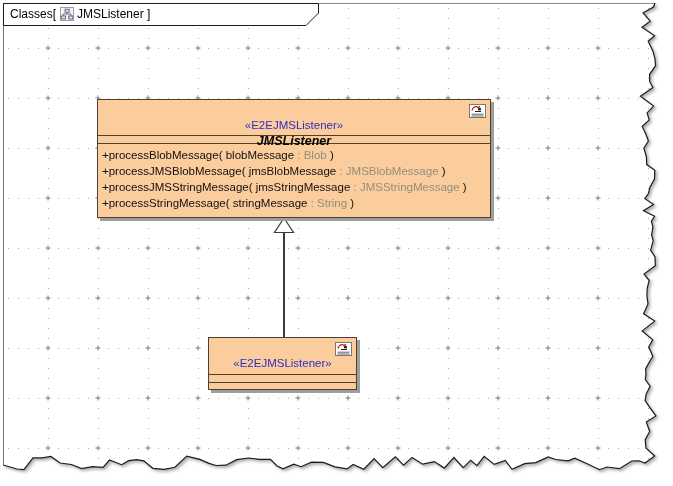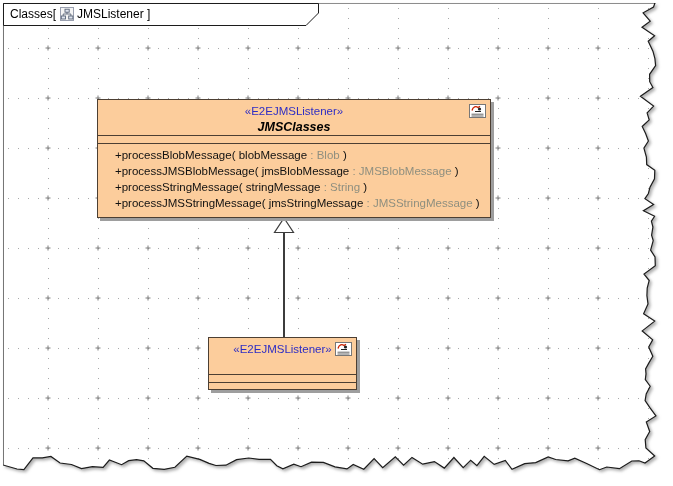--- a/index.html
+++ b/index.html
@@ -27,26 +27,26 @@
   #header-text .bold{font-weight:bold;}
   #header-text .sep{}
   #header-text .icon-box{margin:0 3px 0 4px;display:inline-flex;}
 
   
   .uml-class{position:absolute;background:var(--class_fill,#FCCD9C);
              border:1px solid var(--class_border,#4C3F33);
              box-shadow:3px 3px 0 var(--element_shadow,#9E9E9E);box-sizing:border-box;}
   .cls-header{position:relative;text-align:center;}
   .stereotype{font-size:11.5px;color:var(--stereotype_text,#2D2DC4);
-              font-family:"Liberation Sans",sans-serif;line-height:15px;padding-top:4px;}
+              font-family:"Liberation Sans",sans-serif;line-height:15px;padding-top:18px;}
   .cls-name{font-size:12.5px;font-weight:bold;color:#000;font-family:"Liberation Sans",sans-serif;
             line-height:16px;}
   .cls-name.abstract{font-style:italic;}
   .compartment{border-top:1px solid var(--class_border,#4C3F33);}
-  .ops{padding:3px 0 0 17px;}
+  .ops{padding:3px 0 0 4px;}
   .op-row{font-family:"Liberation Sans",sans-serif;font-size:11.5px;line-height:16px;
           color:#111;white-space:nowrap;}
   .op-row .ptype{color:var(--type_text,#8F8F7F);}
   .stereo-icon{position:absolute;top:3px;right:4px;}
 
   #class-jmslistener{left:94px;top:96px;width:394px;height:119px;}
   #class-jmslistener .cls-header{height:35px;}
   #class-jmslistener .attrs{height:7px;}
   #class-jmslistener .ops{height:72px;}
 
@@ -100,28 +100,28 @@
       <svg width="17" height="14" viewBox="0 0 17 14">
         <rect x="0.5" y="0.5" width="16" height="13" fill="#ffffff" stroke="#777777"></rect>
         <path d="M2.5,10.2 h12 M2.5,12 h12" stroke="#555555" stroke-width="0.9"></path>
         <path d="M3,6.5 C4,2.5 7,2 9,3.5 L11,2.2" stroke="#cc2200" stroke-width="1.3" fill="none"></path>
         <circle cx="10.5" cy="5" r="1.6" fill="#222222"></circle>
         <path d="M6,7.5 h6" stroke="#222222" stroke-width="1"></path>
       </svg>
     </span>
     <div class="cls-header">
       <div class="stereotype">«E2EJMSListener»</div>
-      <div class="cls-name abstract">JMSClasses</div>
+      <div class="cls-name abstract">JMSListener</div>
     </div>
     <div class="compartment attrs"></div>
     <div class="compartment ops">
       <div class="op-row"><span>+processBlobMessage( blobMessage</span><span class="ptype"> : Blob</span><span> )</span></div>
       <div class="op-row"><span>+processJMSBlobMessage( jmsBlobMessage</span><span class="ptype"> : JMSBlobMessage</span><span> )</span></div>
+      <div class="op-row"><span>+processJMSStringMessage( jmsStringMessage</span><span class="ptype"> : JMSStringMessage</span><span> )</span></div>
       <div class="op-row"><span>+processStringMessage( stringMessage</span><span class="ptype"> : String</span><span> )</span></div>
-      <div class="op-row"><span>+processJMSStringMessage( jmsStringMessage</span><span class="ptype"> : JMSStringMessage</span><span> )</span></div>
     </div>
   </div>
 
   <div id="class-jmsmessagelistener" class="uml-class">
     <span class="stereo-icon">
       <svg width="17" height="14" viewBox="0 0 17 14">
         <rect x="0.5" y="0.5" width="16" height="13" fill="#ffffff" stroke="#777777"></rect>
         <path d="M2.5,10.2 h12 M2.5,12 h12" stroke="#555555" stroke-width="0.9"></path>
         <path d="M3,6.5 C4,2.5 7,2 9,3.5 L11,2.2" stroke="#cc2200" stroke-width="1.3" fill="none"></path>
         <circle cx="10.5" cy="5" r="1.6" fill="#222222"></circle>

